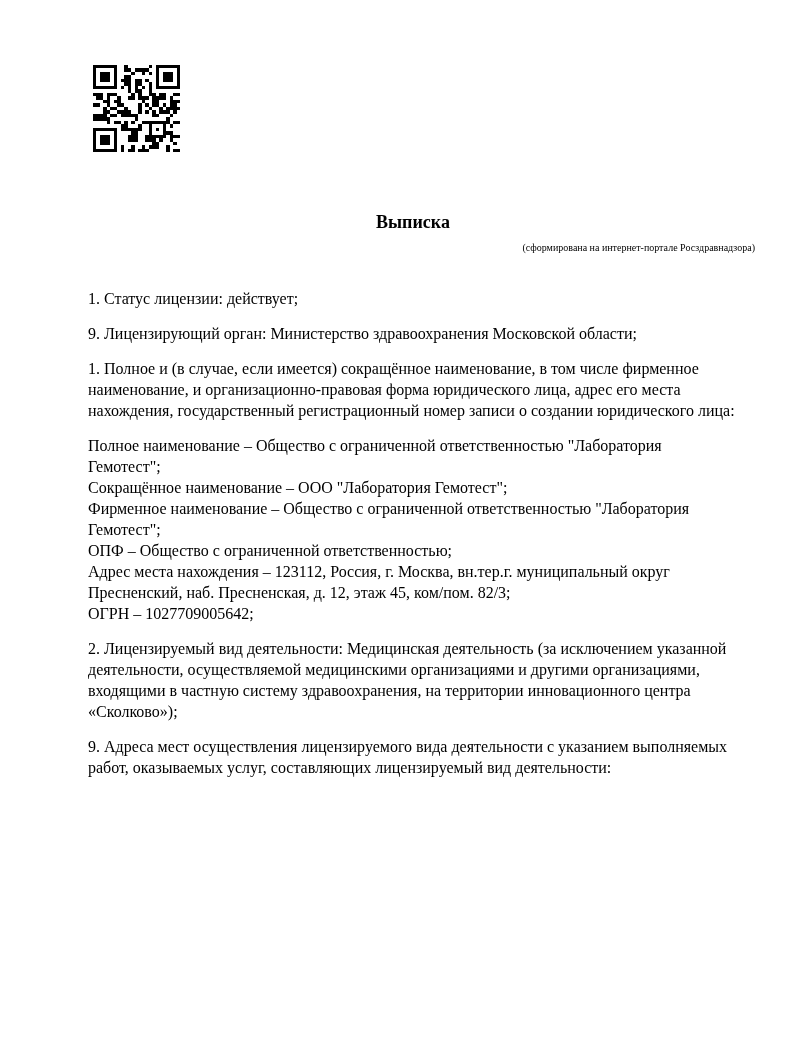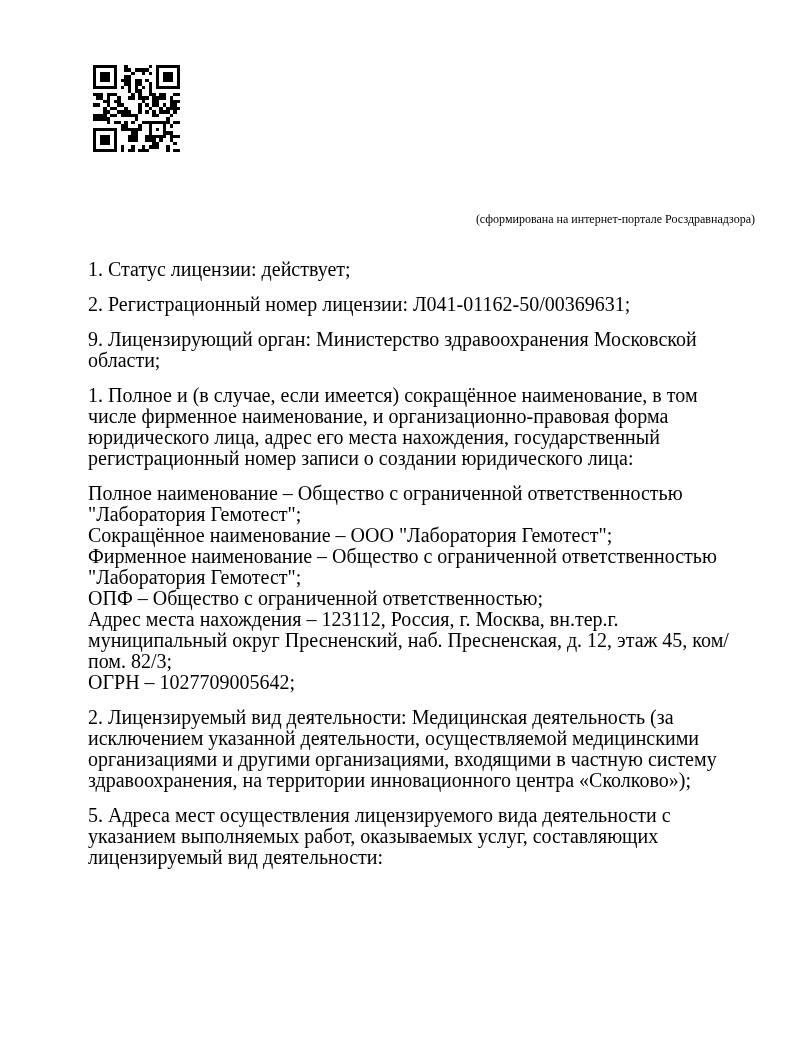--- a/index.html
+++ b/index.html
@@ -27,29 +27,29 @@
     width: 650px;
   }
   .title {
     margin-top: 211px;
     text-align: center;
     font-weight: bold;
     font-size: 18px;
     line-height: 23px;
   }
   .subtitle {
-    margin-top: 28px;
+    margin-top: 6px;
     margin-right: -17px;
     text-align: right;
-    font-size: 12px;
+    font-size: 10px;
     line-height: 16px;
   }
   .body {
     margin-top: 32px;
-    font-size: 20px;
+    font-size: 16px;
     line-height: 21px;
   }
   .body p {
     margin: 0 0 14px 0;
     white-space: pre-line;
     text-align: left;
   }
 </style>
 </head>
 <body>
@@ -359,33 +359,33 @@
         <rect x="15" y="24" width="1" height="1"></rect>
         <rect x="21" y="24" width="1" height="1"></rect>
         <rect x="23" y="24" width="1" height="1"></rect>
         <rect x="24" y="24" width="1" height="1"></rect>
       </svg>
     </div>
 
   <div class="content">
 
     <div class="title">
+      <div>Выписка</div>
     </div>
 
     <div class="subtitle">(сформирована на интернет-портале Росздравнадзора)</div>
 
     <div class="body">
       <p>1. Статус лицензии: действует;</p>
-      <p>2. Регистрационный номер лицензии: Л041-01162-50/00369631;</p>
       <p>9. Лицензирующий орган: Министерство здравоохранения Московской области;</p>
       <p>1. Полное и (в случае, если имеется) сокращённое наименование, в том числе фирменное наименование, и организационно-правовая форма юридического лица, адрес его места нахождения, государственный регистрационный номер записи о создании юридического лица:</p>
       <p>Полное наименование – Общество с ограниченной ответственностью "Лаборатория Гемотест";
 Сокращённое наименование – ООО "Лаборатория Гемотест";
 Фирменное наименование – Общество с ограниченной ответственностью "Лаборатория Гемотест";
 ОПФ – Общество с ограниченной ответственностью;
 Адрес места нахождения – 123112, Россия, г. Москва, вн.тер.г. муниципальный округ Пресненский, наб. Пресненская, д. 12, этаж 45, ком/пом. 82/3;
 ОГРН – 1027709005642;</p>
       <p>2. Лицензируемый вид деятельности: Медицинская деятельность (за исключением указанной деятельности, осуществляемой медицинскими организациями и другими организациями, входящими в частную систему здравоохранения, на территории инновационного центра «Сколково»);</p>
-      <p>5. Адреса мест осуществления лицензируемого вида деятельности с указанием выполняемых работ, оказываемых услуг, составляющих лицензируемый вид деятельности:</p>
+      <p>9. Адреса мест осуществления лицензируемого вида деятельности с указанием выполняемых работ, оказываемых услуг, составляющих лицензируемый вид деятельности:</p>
     </div>
 
   </div>
 </div>
 
 </body></html>

